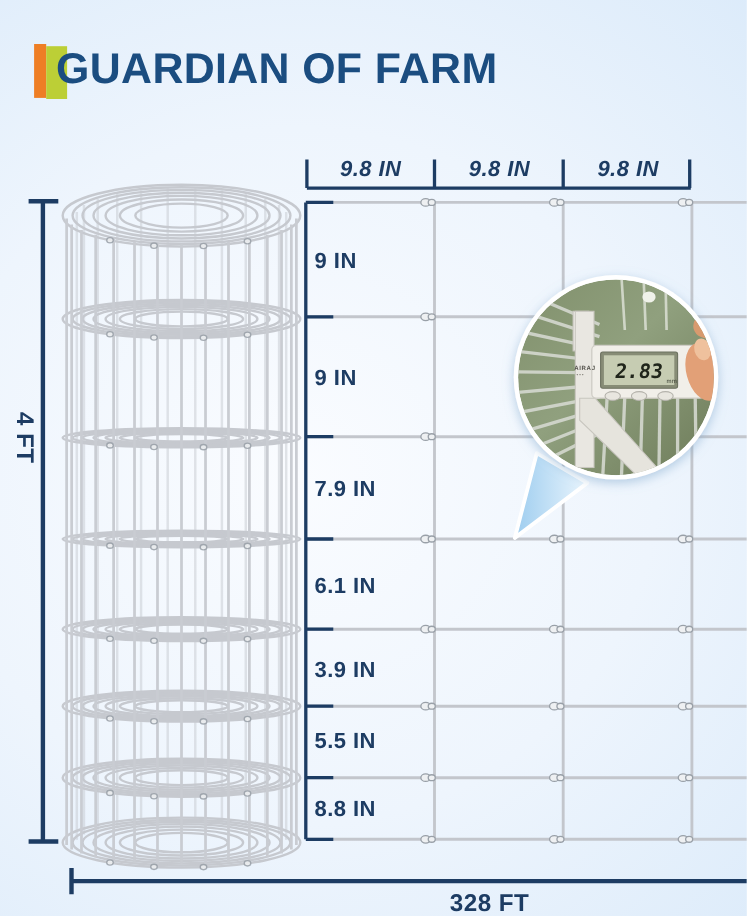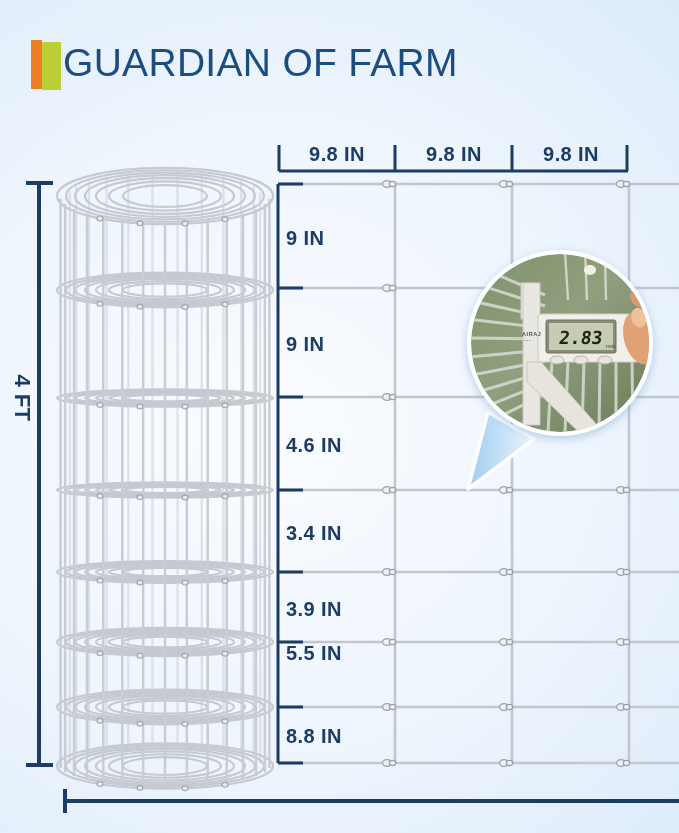--- a/index.html
+++ b/index.html
@@ -9,31 +9,31 @@
   .canvas{
     position:relative; width:679px; height:833px; overflow:hidden;
     background:radial-gradient(120% 95% at 40% 52%, #fafcff 0%, #eef5fd 40%, #dcebfa 75%, #cfe3f7 100%);
     font-family:"Liberation Sans", sans-serif;
   }
   .accent-bar{position:absolute; z-index:1;}
   .bar-orange{left:31px; top:40px; width:11px; height:49px; background:var(--orange);}
   .bar-green{left:42px; top:42px; width:19px; height:48px; background:var(--green);}
   .title{
     position:absolute; left:51px; top:37px; z-index:2;
-    font-size:39px; font-weight:400; color:var(--title);
-    line-height:52px; letter-spacing:.3px; white-space:nowrap;margin-left:12px;
+    font-size:39px; font-weight:700; color:var(--title);
+    line-height:52px; letter-spacing:.3px; white-space:nowrap;
   }
   .title span{display:block;}
   svg.layer{position:absolute; left:0; top:0; z-index:3;}
   svg#inset-layer{z-index:5;}
   .dim-label{
     position:absolute; z-index:4; color:var(--navy); font-weight:700;
     font-size:20px; letter-spacing:.4px; white-space:nowrap;
   }
-  .col-label{width:112px; text-align:center; top:143px;}
+  .col-label{width:112px; text-align:center; top:143px;font-style:italic;}
   .row-label{left:286px;}
   .height-label{
     left:-14px; top:386px; width:74px; height:24px; text-align:center;
     font-size:22px; transform:rotate(90deg);
   }
   .length-label{left:345px; top:808px; width:200px; text-align:center; font-size:22px;}
   .navy-line{stroke:var(--navy); stroke-width:3; fill:none;}
   .navy-thick{stroke:var(--navy); stroke-width:4; fill:none;}
   .wire{stroke:var(--wire); stroke-width:2.6; fill:none;}
   .roll-wire{stroke:#c6c9cf; stroke-width:2.2; fill:none;}
@@ -243,27 +243,28 @@
       <path class="navy-thick" d="M65,801 H679 M65,789 V813"></path>
     </g>
   </svg>
 
   <div class="dim-label col-label" style="left:281px">9.8 IN</div>
   <div class="dim-label col-label" style="left:398px">9.8 IN</div>
   <div class="dim-label col-label" style="left:515px">9.8 IN</div>
 
   <div class="dim-label row-label" style="top:227px">9 IN</div>
   <div class="dim-label row-label" style="top:333px">9 IN</div>
-  <div class="dim-label row-label" style="top:434px">4.6 IN</div>
-  <div class="dim-label row-label" style="top:522px">3.4 IN</div>
+  <div class="dim-label row-label" style="top:434px">7.9 IN</div>
+  <div class="dim-label row-label" style="top:522px">6.1 IN</div>
   <div class="dim-label row-label" style="top:598px">3.9 IN</div>
-  <div class="dim-label row-label" style="top:642px">5.5 IN</div>
+  <div class="dim-label row-label" style="top:663px">5.5 IN</div>
   <div class="dim-label row-label" style="top:725px">8.8 IN</div>
 
   <div class="dim-label height-label">4 FT</div>
+  <div class="dim-label length-label">328 FT</div>
 
   <svg class="layer" id="inset-layer" width="679" height="833" viewBox="0 0 679 833">
     <defs>
       <clipPath id="photo-clip">
           <circle cx="560" cy="343" r="89"></circle>
         </clipPath>
       <linearGradient id="photo-grad" x1="0" y1="0" x2="1" y2="1">
         <stop offset="0" stop-color="#81906c"></stop>
         <stop offset="0.45" stop-color="#90a07e"></stop>
         <stop offset="1" stop-color="#6d7b59"></stop>

